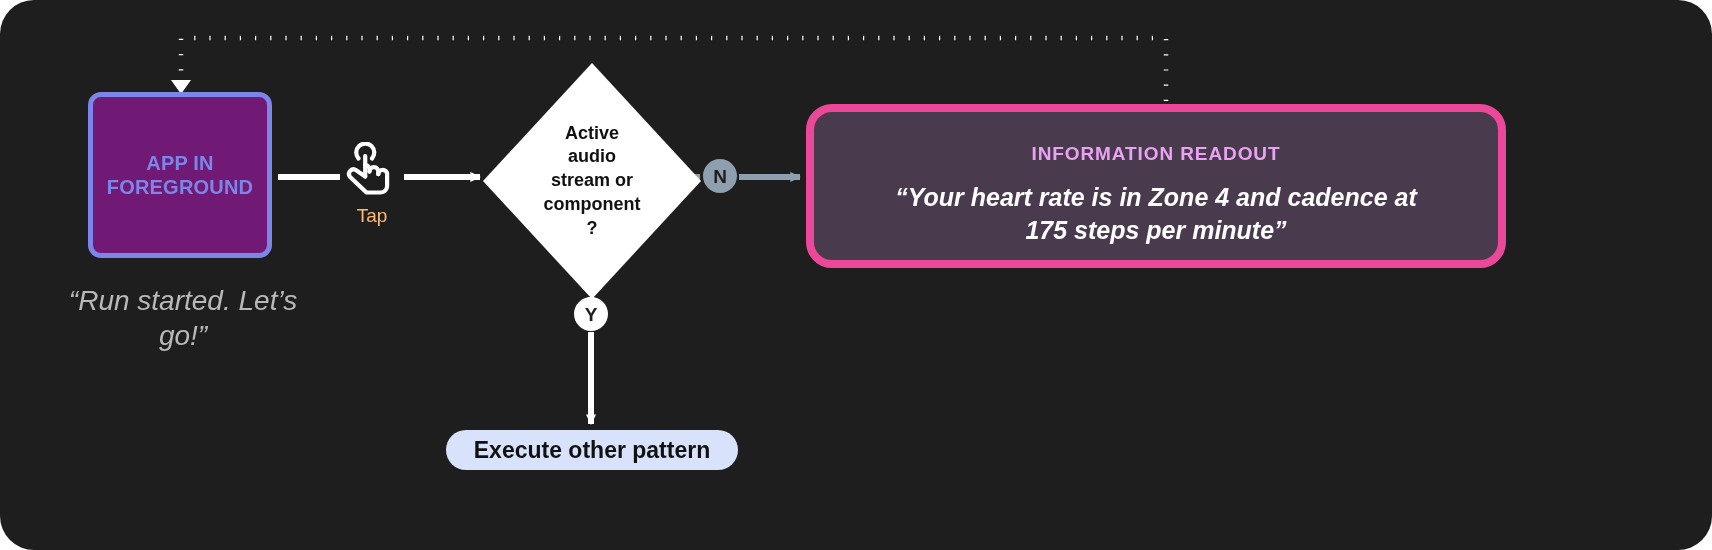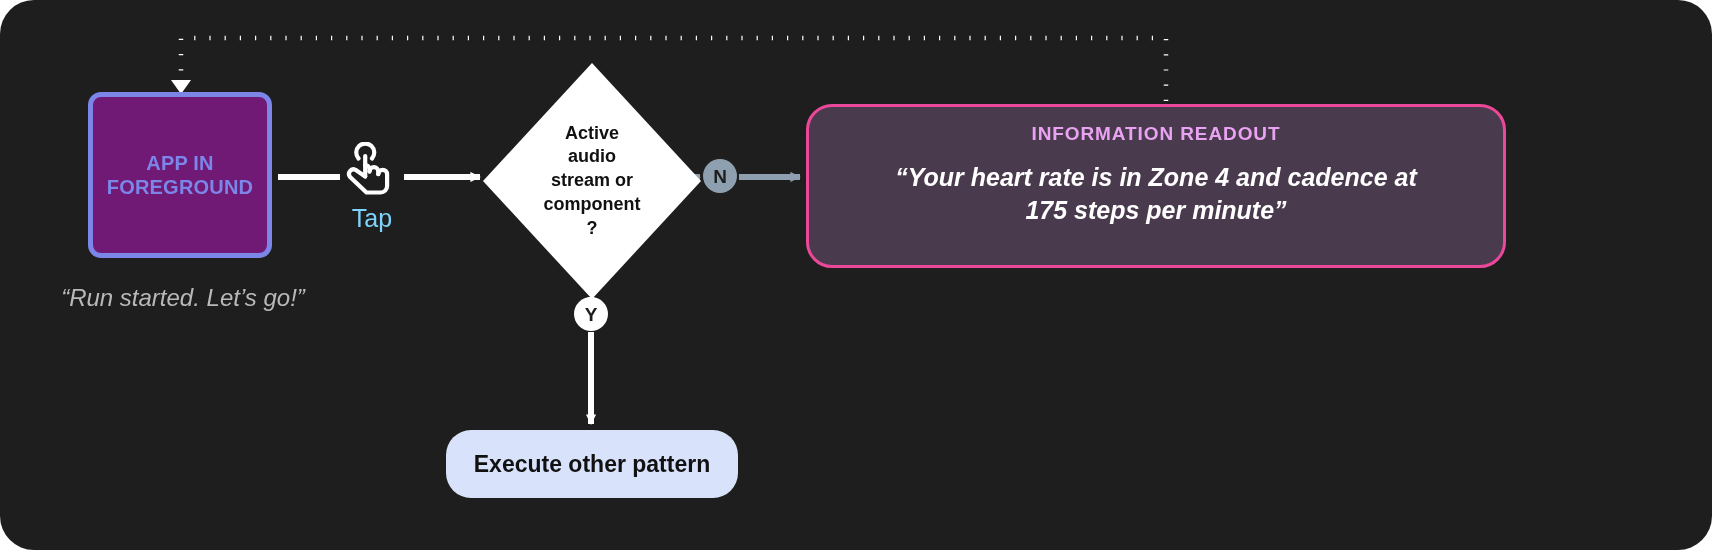--- a/index.html
+++ b/index.html
@@ -49,41 +49,41 @@
     text-align: center;
     text-transform: uppercase;
   }
   #app-caption {
     position: absolute;
     left: 58px;
     top: 283px;
     width: 250px;
     text-align: center;
     color: #b9b9b9;
-    font-size: 24px;
+    font-size: 28px;
     font-style: italic;
     line-height: 1.26;
   }
 
   
   #tap-group {
     position: absolute;
     left: 332px;
     top: 142px;
     width: 80px;
     text-align: center;
   }
   #tap-group .tap-icon {
     display: block;
     height: 56px;
   }
   #tap-group .tap-label {
     display: block;
-    color: #7dd3fc;
-    font-size: 25px;
+    color: #fdba74;
+    font-size: 19px;
     line-height: 1;
     margin-top: 8px;
   }
 
   
   #decision-node {
     position: absolute;
     left: 483px;
     top: 63px;
     width: 218px;
@@ -137,23 +137,23 @@
 
   
   #readout-panel {
     position: absolute;
     left: 806px;
     top: 104px;
     width: 700px;
     height: 164px;
     box-sizing: border-box;
     background: #4a3a4e;
-    border: 3px solid #ec4899;
+    border: 8px solid #ec4899;
     border-radius: 26px;
-    padding: 16px 30px 0;
+    padding: 31px 30px 0;
     text-align: center;
   }
   #readout-panel .readout-title {
     color: #e9a3f2;
     font-size: 19px;
     font-weight: bold;
     letter-spacing: .9px;
     text-transform: uppercase;
   }
   #readout-panel .readout-body {
@@ -165,21 +165,21 @@
     line-height: 1.32;
     white-space: pre-line;
   }
 
   
   #execute-pill {
     position: absolute;
     left: 446px;
     top: 430px;
     width: 292px;
-    height: 68px;
+    height: 40px;
     box-sizing: border-box;
     background: #d8e2fa;
     border-radius: 25px;
     display: flex;
     align-items: center;
     justify-content: center;
     color: #111111;
     font-size: 23px;
     font-weight: bold;
   }

